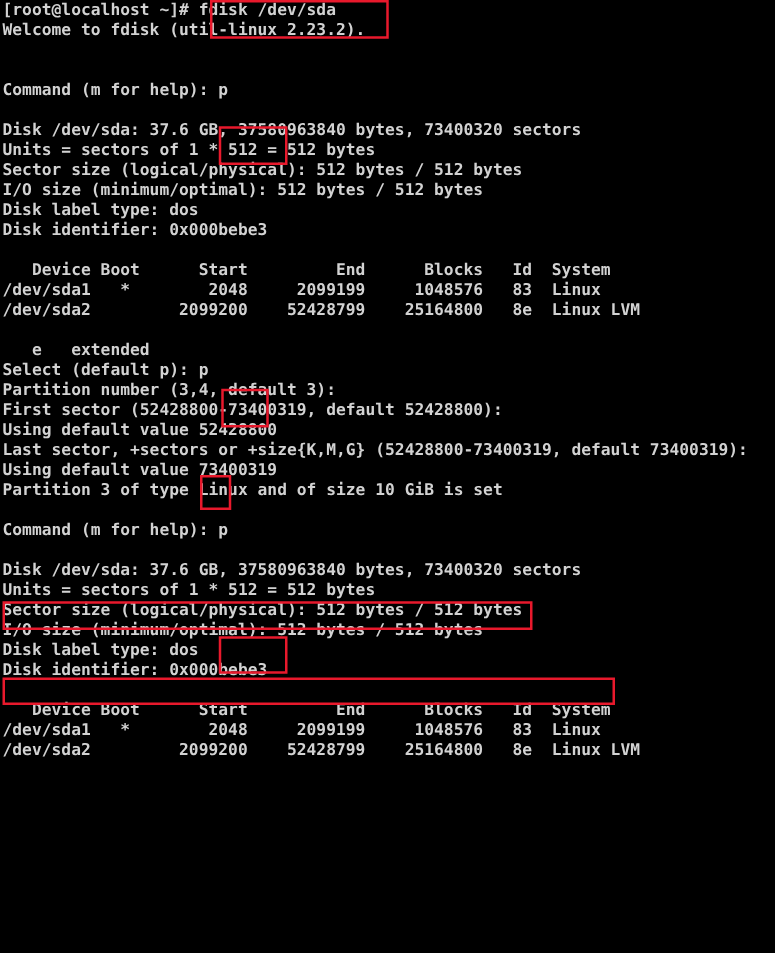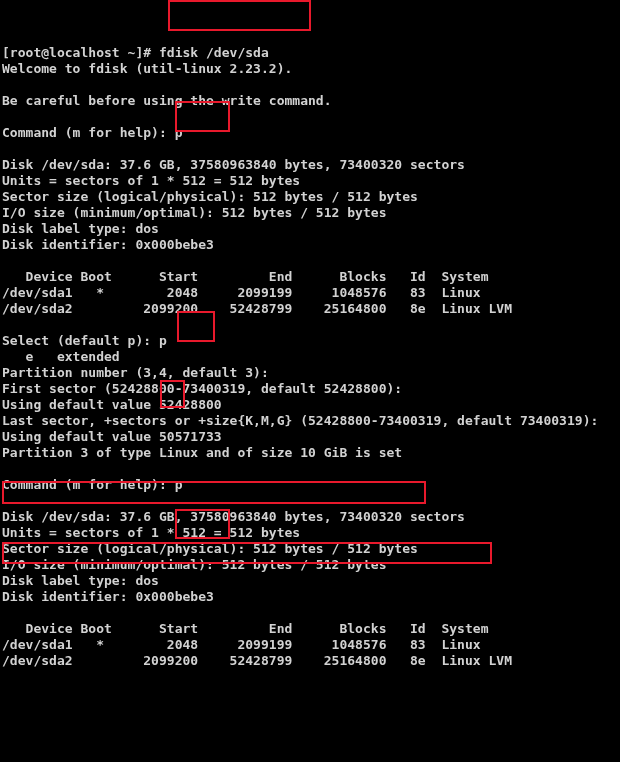--- a/index.html
+++ b/index.html
@@ -18,21 +18,20 @@
     font-size: 13px;
     line-height: 16px;
     color: #cfcfcf;
     -webkit-font-smoothing: none;
   }
   #screen {
     position: absolute;
     left: 2px;
     top: 1px;
     width: 616px;
-    margin-top: 44px;
   }
   .line {
     height: 16px;
     white-space: pre;
     letter-spacing: 0.02px;
     color: #d2d2d2;
     font-weight: 700;
   }
   .line.blank {
     color: transparent;
@@ -46,42 +45,41 @@
   }
 </style>
 </head>
 <body>
 
 <div id="terminal">
   <div id="screen">
       <div class="line">[root@localhost ~]# fdisk /dev/sda</div>
       <div class="line">Welcome to fdisk (util-linux 2.23.2).</div>
       <div class="line blank">&nbsp;</div>
-      <div class="line">Be careful before using the write command.</div>
       <div class="line blank">&nbsp;</div>
       <div class="line">Command (m for help): p</div>
       <div class="line blank">&nbsp;</div>
       <div class="line">Disk /dev/sda: 37.6 GB, 37580963840 bytes, 73400320 sectors</div>
       <div class="line">Units = sectors of 1 * 512 = 512 bytes</div>
       <div class="line">Sector size (logical/physical): 512 bytes / 512 bytes</div>
       <div class="line">I/O size (minimum/optimal): 512 bytes / 512 bytes</div>
       <div class="line">Disk label type: dos</div>
       <div class="line">Disk identifier: 0x000bebe3</div>
       <div class="line blank">&nbsp;</div>
       <div class="line">   Device Boot      Start         End      Blocks   Id  System</div>
       <div class="line">/dev/sda1   *        2048     2099199     1048576   83  Linux</div>
       <div class="line">/dev/sda2         2099200    52428799    25164800   8e  Linux LVM</div>
       <div class="line blank">&nbsp;</div>
+      <div class="line">   e   extended</div>
       <div class="line">Select (default p): p</div>
-      <div class="line">   e   extended</div>
       <div class="line">Partition number (3,4, default 3):</div>
       <div class="line">First sector (52428800-73400319, default 52428800):</div>
       <div class="line">Using default value 52428800</div>
       <div class="line">Last sector, +sectors or +size{K,M,G} (52428800-73400319, default 73400319):</div>
-      <div class="line">Using default value 50571733</div>
+      <div class="line">Using default value 73400319</div>
       <div class="line">Partition 3 of type Linux and of size 10 GiB is set</div>
       <div class="line blank">&nbsp;</div>
       <div class="line">Command (m for help): p</div>
       <div class="line blank">&nbsp;</div>
       <div class="line">Disk /dev/sda: 37.6 GB, 37580963840 bytes, 73400320 sectors</div>
       <div class="line">Units = sectors of 1 * 512 = 512 bytes</div>
       <div class="line">Sector size (logical/physical): 512 bytes / 512 bytes</div>
       <div class="line">I/O size (minimum/optimal): 512 bytes / 512 bytes</div>
       <div class="line">Disk label type: dos</div>
       <div class="line">Disk identifier: 0x000bebe3</div>

